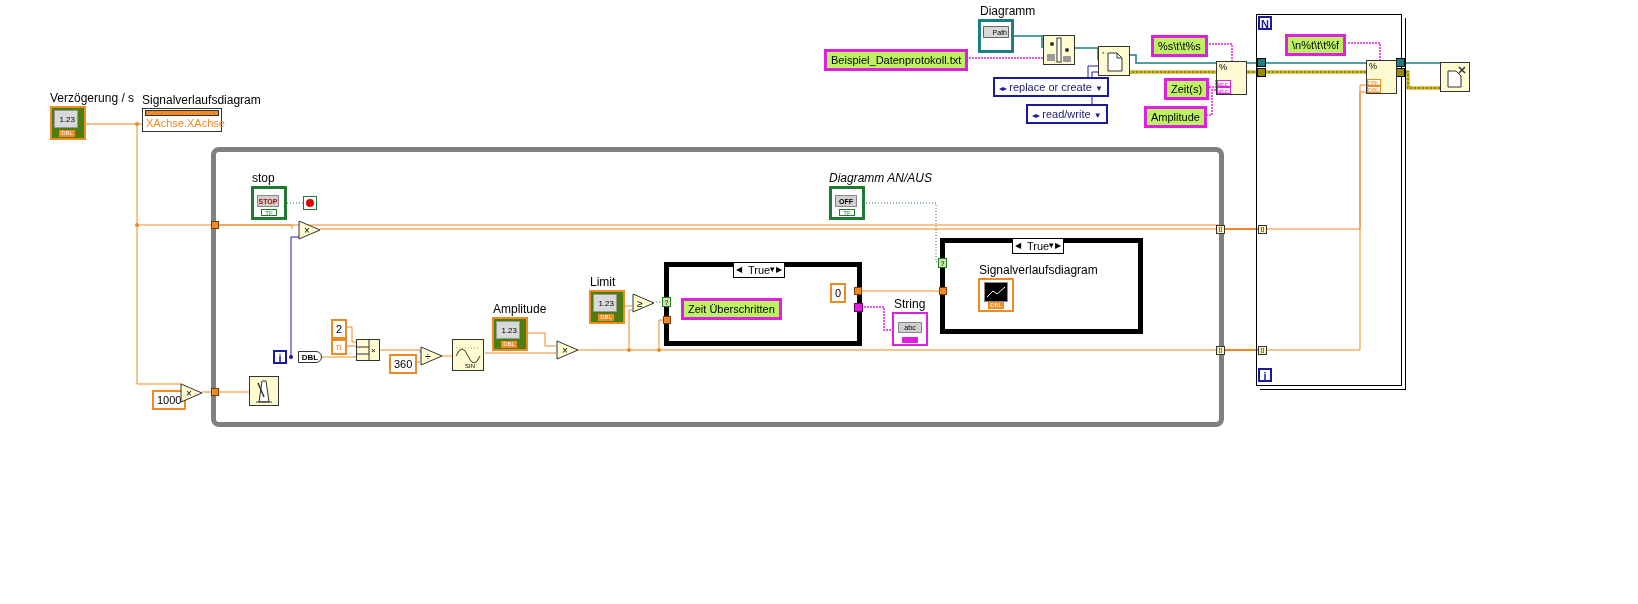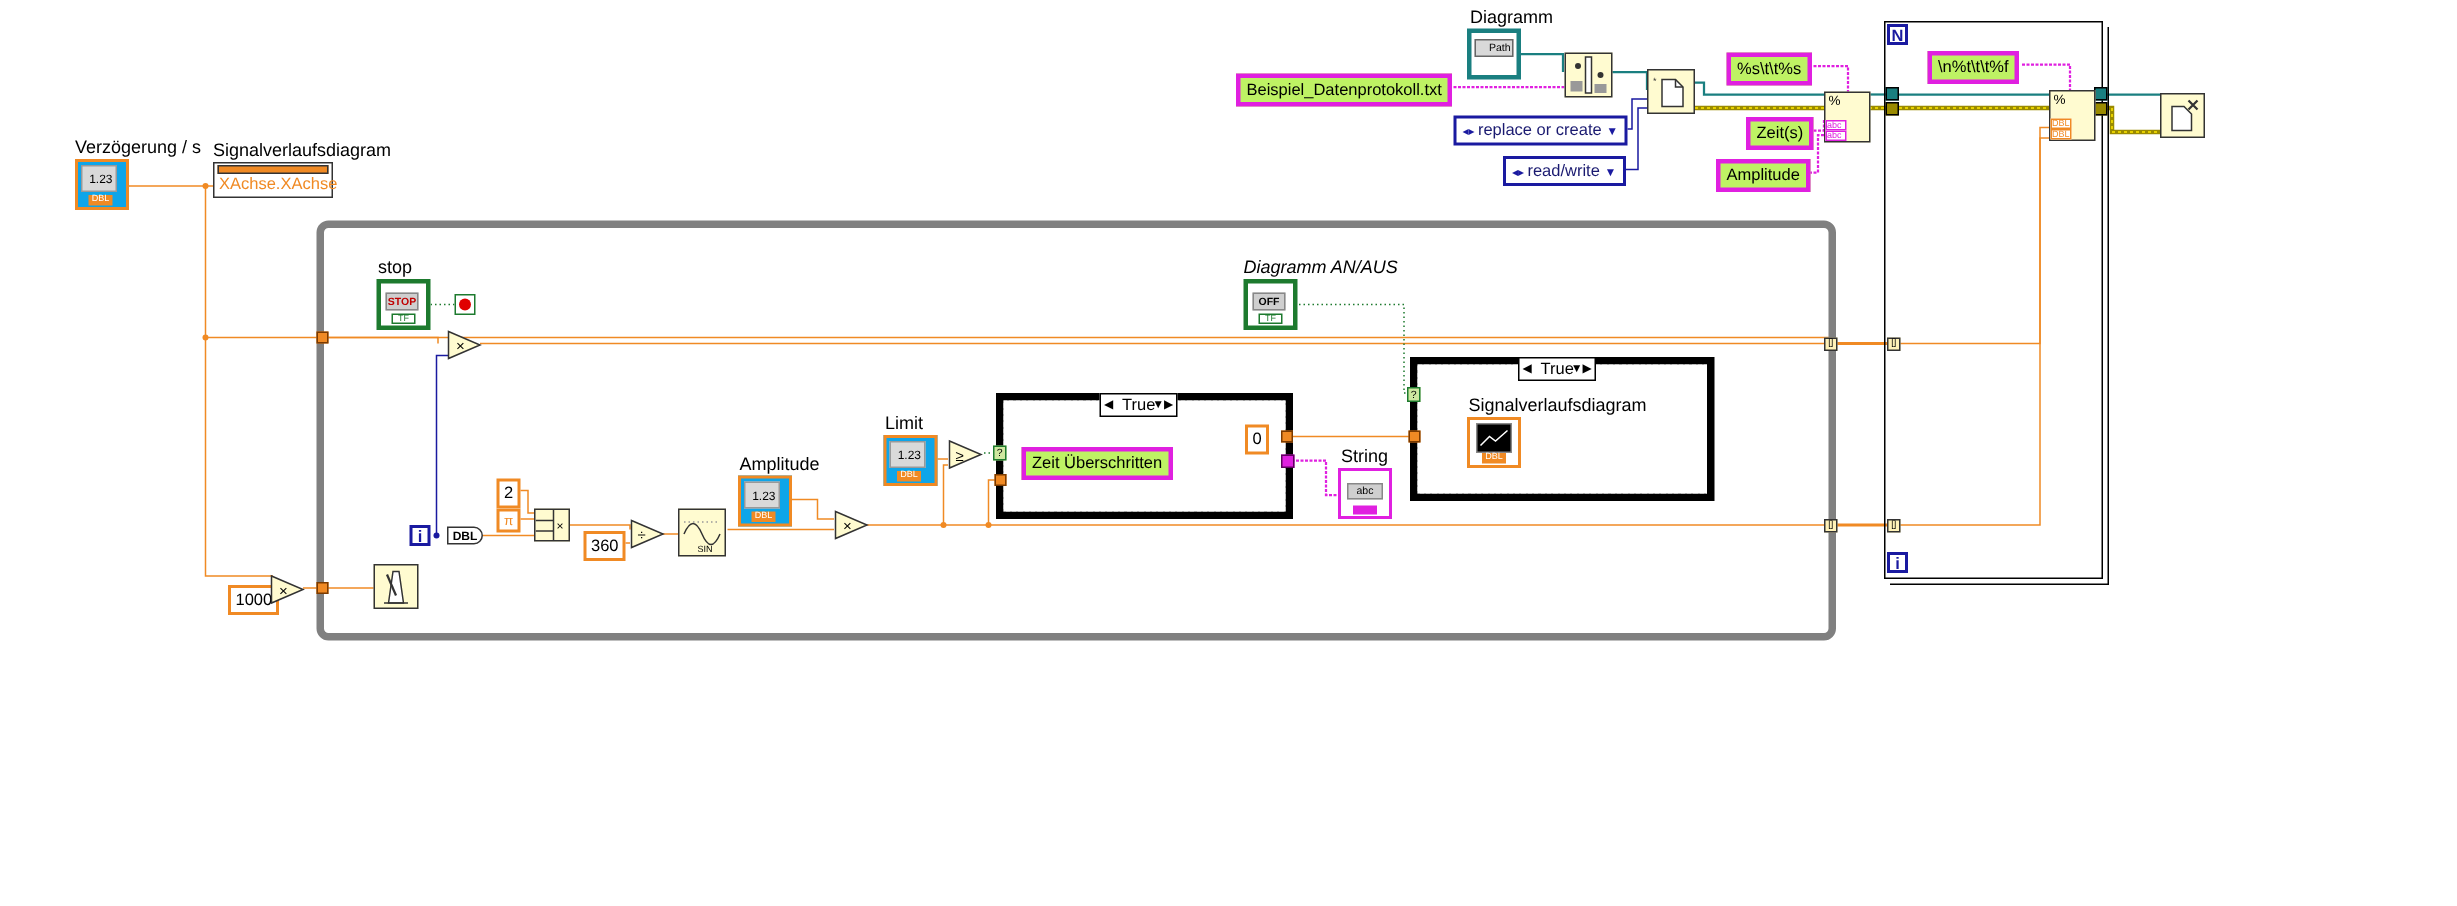--- a/index.html
+++ b/index.html
@@ -1,31 +1,31 @@
 <!DOCTYPE html>
 <html><head>
 <meta charset="utf-8">
 <style>
   html,body{margin:0;padding:0;background:#fff;}
   body{width:1638px;height:604px;position:relative;overflow:hidden;font-family:"Liberation Sans","DejaVu Sans",sans-serif;}
   #wires{position:absolute;left:0;top:0;width:1638px;height:604px;}
   .abs{position:absolute;}
   .lbl{position:absolute;font-size:12px;color:#000;white-space:nowrap;}
   
-  .numctl{position:absolute;width:32px;height:32px;border:2px solid #f08a24;background:#0ea5e9;box-sizing:border-box;}
+  .numctl{position:absolute;width:32px;height:32px;border:2px solid #f08a24;background:#4d7c0f;box-sizing:border-box;}
   .numctl .inner{position:absolute;left:2px;top:2px;width:24px;height:18px;background:#d9d9d9;border:1px solid #999;font-size:8px;line-height:18px;text-align:right;padding-right:2px;box-sizing:border-box;}
   .numctl .tag{position:absolute;left:7px;bottom:1px;width:16px;height:7px;background:#f08a24;color:#fff;font-size:6px;line-height:7px;text-align:center;}
   
   .boolctl{position:absolute;width:34px;height:34px;border:3px solid #1d7a2e;background:#fff;box-sizing:border-box;}
   .boolctl .inner{position:absolute;left:3px;top:6px;width:22px;height:12px;background:#cfcfcf;border:1px solid #888;font-size:7px;line-height:12px;text-align:center;font-weight:bold;box-sizing:border-box;}
   .boolctl .tag{position:absolute;left:7px;bottom:1px;width:16px;height:7px;border:1px solid #1d7a2e;color:#1d7a2e;font-size:6px;line-height:6px;text-align:center;box-sizing:border-box;}
   
   .strconst{position:absolute;height:16px;border:3px solid #e020e0;background:#bef264;font-size:11px;line-height:16px;padding:0 4px;white-space:nowrap;}
   .numconst{position:absolute;height:16px;border:2px solid #f08a24;background:#fff;font-size:11px;line-height:16px;padding:0 3px;white-space:nowrap;}
-  .enumconst{position:absolute;height:16px;border:2px solid #1a1aa0;background:#fff;font-size:11px;line-height:16px;padding:0 4px;white-space:nowrap;color:#1a1a70;}
+  .enumconst{position:absolute;height:16px;border:2px solid #1a1aa0;background:#fff;font-size:11px;line-height:16px;padding:0 4px;white-space:nowrap;color:#1a1a70;margin-left:24px;}
   .enumconst .arr{color:#1a1aa0;font-size:8px;}
   
   .node{position:absolute;background:#fffbd0;border:1px solid #333;box-sizing:border-box;font-size:10px;text-align:center;}
   .triwrap{position:absolute;width:24px;height:20px;}
   .triwrap svg{position:absolute;left:0;top:0;}
   
   .whileloop{position:absolute;left:211px;top:147px;width:1013px;height:280px;border:5px solid #808080;border-radius:8px;box-sizing:border-box;}
   .forloop{position:absolute;left:1256px;top:14px;width:146px;height:372px;border:1px solid #000;box-sizing:border-box;background:transparent;}
   .forloop2{position:absolute;left:1260px;top:18px;width:146px;height:372px;border-right:1px solid #000;border-bottom:1px solid #000;box-sizing:border-box;}
   .casestruct{position:absolute;border:5px solid #000;box-sizing:border-box;

